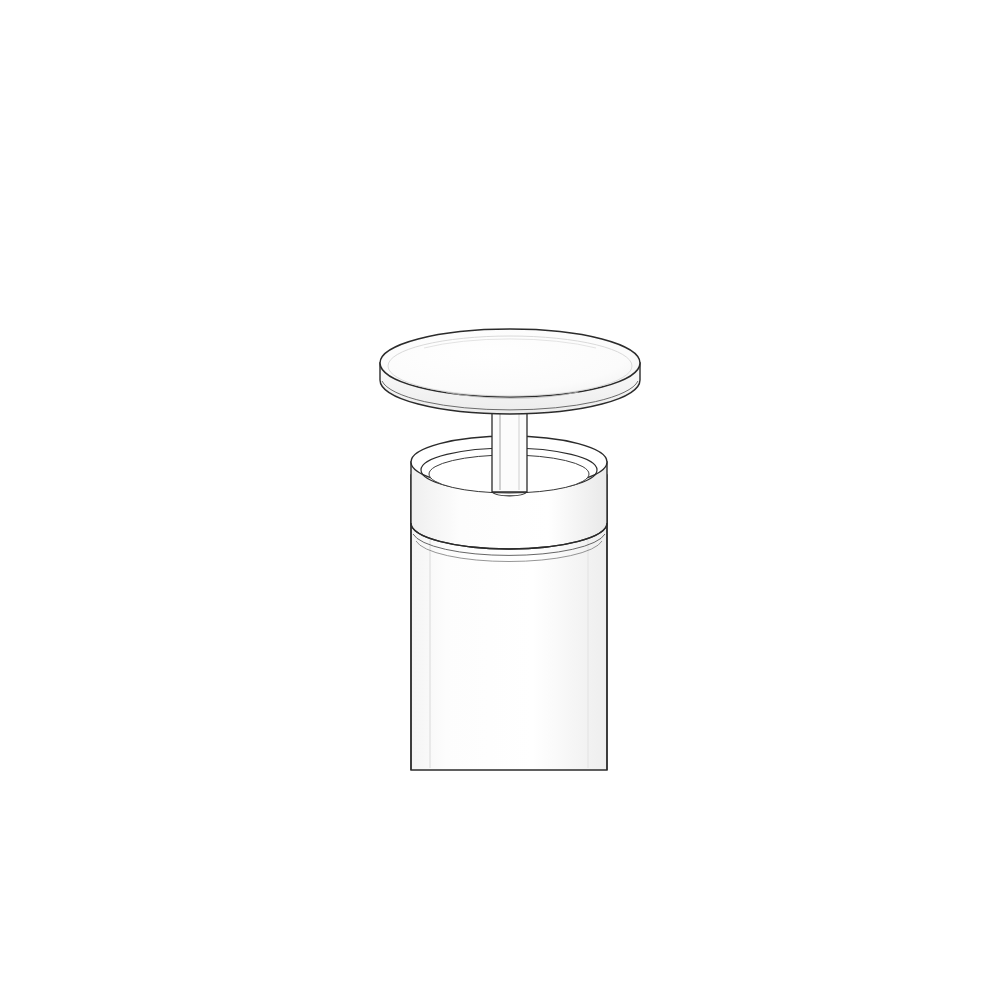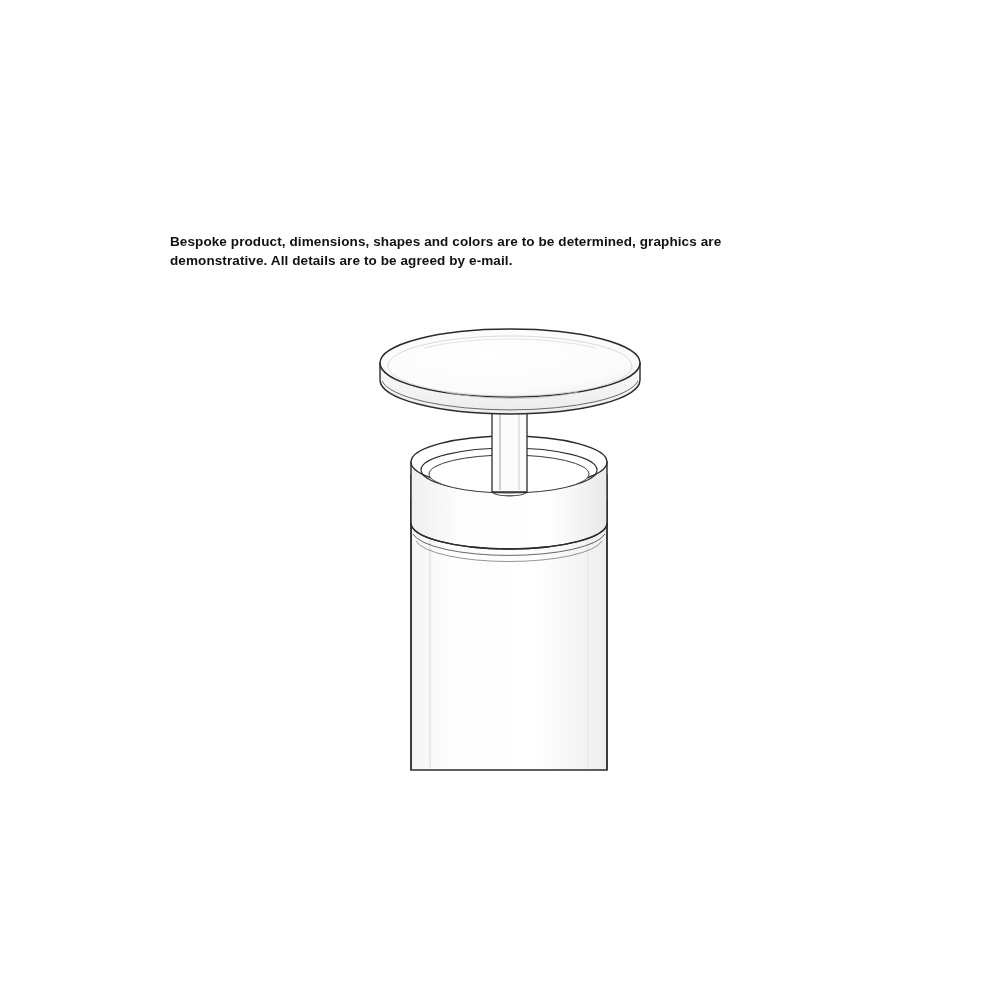--- a/index.html
+++ b/index.html
@@ -41,24 +41,20 @@
     top: 0;
     width: 1000px;
     height: 1000px;
   }
 </style>
 </head>
 <body>
 
 <div class="page">
 
-  <div class="note">
-    <span class="note-line">Bespoke product, dimensions, shapes and colors are to be determined, graphics are</span>
-    <span class="note-line">demonstrative. All details are to be agreed by e-mail.</span>
-  </div>
 
   <svg class="drawing" viewBox="0 0 1000 1000">
     <defs>
       <linearGradient id="bodyShade" x1="0" y1="0" x2="1" y2="0">
         <stop offset="0%" stop-color="#f4f4f4"></stop>
         <stop offset="18%" stop-color="#fdfdfd"></stop>
         <stop offset="62%" stop-color="#ffffff"></stop>
         <stop offset="100%" stop-color="#eeeeee"></stop>
       </linearGradient>
       <linearGradient id="collarShade" x1="0" y1="0" x2="1" y2="0">

